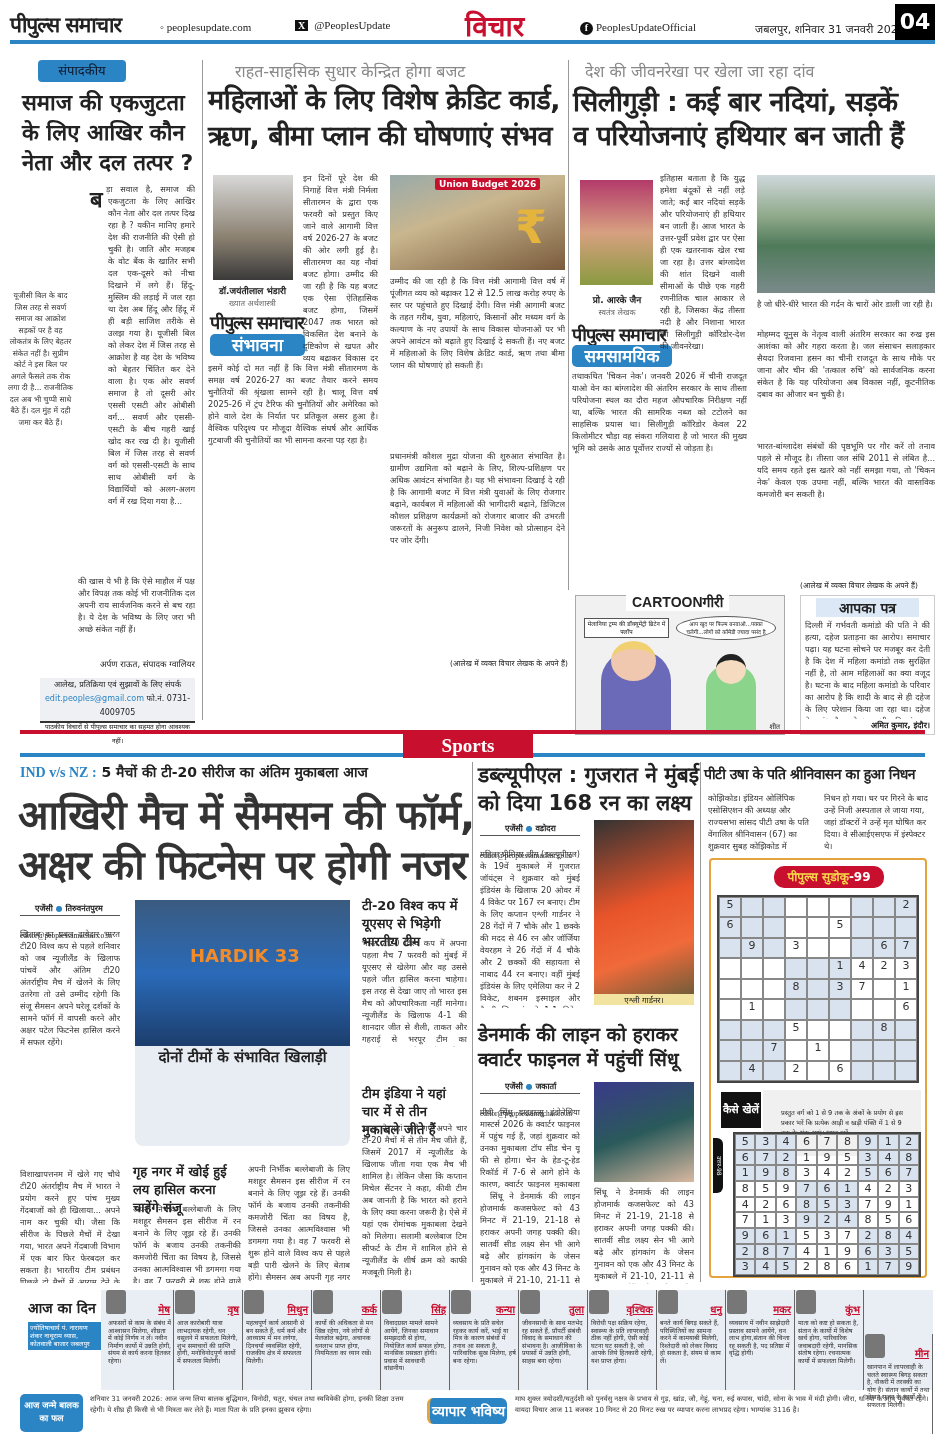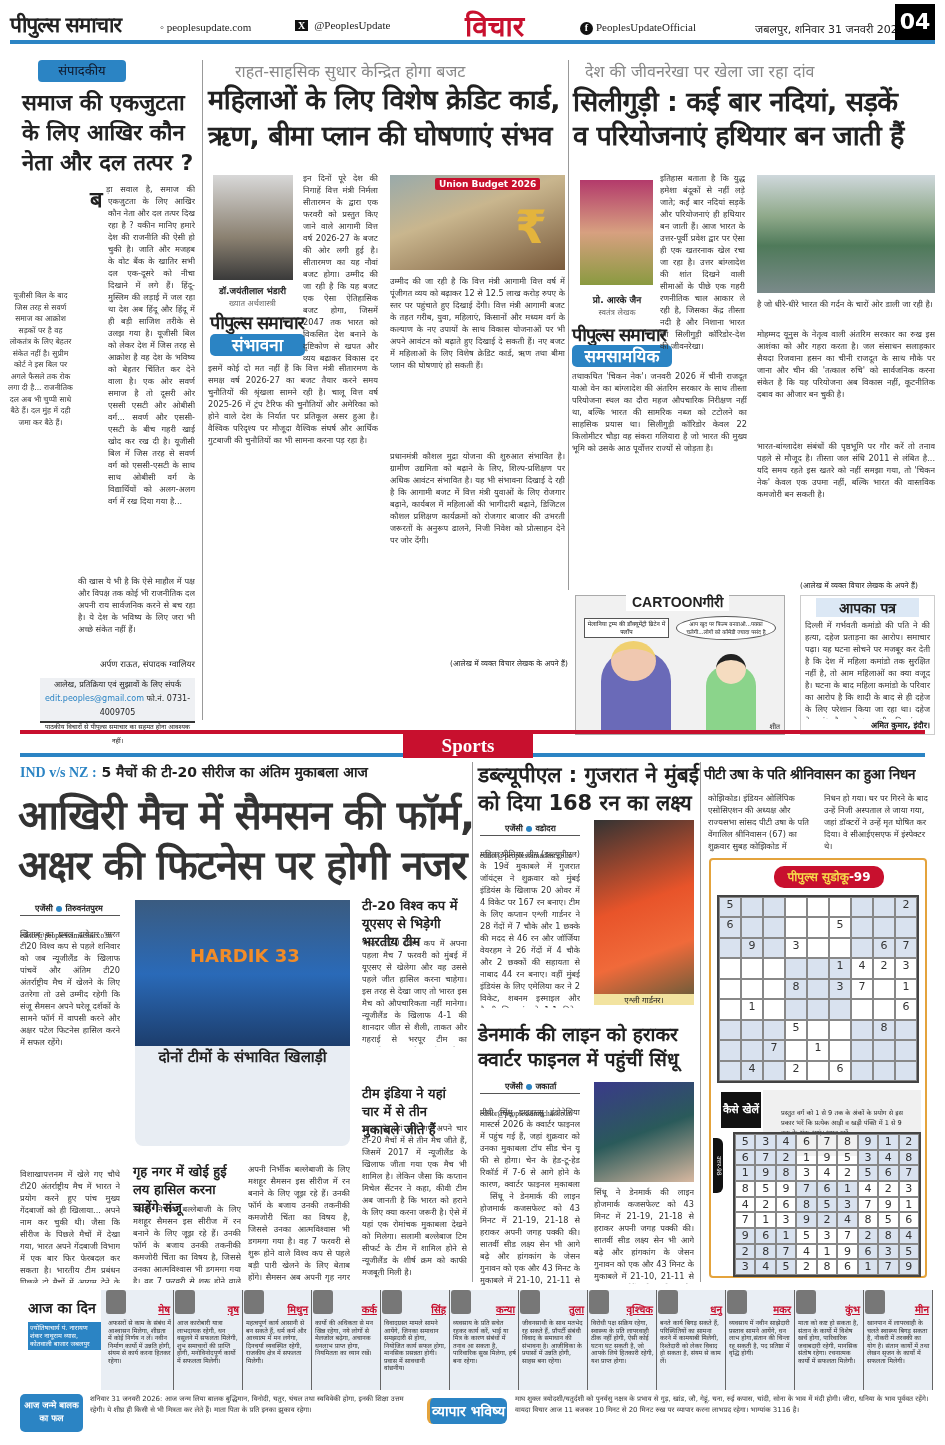--- a/index.html
+++ b/index.html
@@ -374,19 +374,19 @@
       <div class="r-item" style="left: 147px;"><span class="r-icon"></span><span class="r-name">वृष</span><div class="r-txt">आज कारोबारी यात्रा लाभदायक रहेगी, धन वसूलने में सफलता मिलेगी, शुभ समाचारों की प्राप्ति होगी, मनोविनोदपूर्ण कार्यो में सफलता मिलेगी।</div></div>
       <div class="r-item" style="left: 216px;"><span class="r-icon"></span><span class="r-name">मिथुन</span><div class="r-txt">महत्वपूर्ण कार्य आसानी से बन सकते हैं, धर्म कर्म और आध्यात्म में मन लगेगा, दिनचर्या व्यवस्थित रहेगी, राजकीय क्षेत्र में सफलता मिलेगी।</div></div>
       <div class="r-item" style="left: 285px;"><span class="r-icon"></span><span class="r-name">कर्क</span><div class="r-txt">कार्यो की अधिकता से मन खिन्न रहेगा, नये लोगों से मेलजोल बढ़ेगा, अचानक धनलाभ प्राप्त होगा, नियमितता का ध्यान रखें।</div></div>
       <div class="r-item" style="left: 354px;"><span class="r-icon"></span><span class="r-name">सिंह</span><div class="r-txt">विवादग्रस्त मामले सामने आयेंगे, जिनका समाधान समझदारी से होगा, नियोजित कार्य सफल होगा, मानसिक प्रसन्नता होगी। प्रवास में सावधानी वांछनीय।</div></div>
       <div class="r-item" style="left: 423px;"><span class="r-icon"></span><span class="r-name">कन्या</span><div class="r-txt">व्यवसाय के प्रति सचेत रहकर कार्य करें, भाई या मित्र के कारण संबंधों में तनाव आ सकता है, पारिवारिक सुख मिलेगा, हर्ष बना रहेगा।</div></div>
       <div class="r-item" style="left: 492px;"><span class="r-icon"></span><span class="r-name">तुला</span><div class="r-txt">जीवनसाथी के साथ मतभेद रह सकते हैं, प्रॉपर्टी संबंधी विवाद के समाधान की संभावना है। आजीविका के प्रयासों में उन्नति होगी, साहस बना रहेगा।</div></div>
       <div class="r-item" style="left: 561px;"><span class="r-icon"></span><span class="r-name">वृश्चिक</span><div class="r-txt">विरोधी पक्ष सक्रिय रहेगा, स्वास्थ्य के प्रति लापरवाही ठीक नहीं होगी, ऐसी कोई घटना घट सकती है, जो आपके लिये हितकारी रहेगी, यश प्राप्त होगा।</div></div>
       <div class="r-item" style="left: 630px;"><span class="r-icon"></span><span class="r-name">धनु</span><div class="r-txt">बनते कार्य बिगड़ सकते हैं, परिस्थितियों का सामना करने में कामयाबी मिलेगी, रिश्तेदारी को लेकर विवाद हो सकता है, संयम से काम लें।</div></div>
       <div class="r-item" style="left: 699px;"><span class="r-icon"></span><span class="r-name">मकर</span><div class="r-txt">व्यवसाय में नवीन साझेदारी प्रस्ताव सामने आयेंगे, धन लाभ होगा,संतान की चिन्ता रह सकती है, पद प्रतिष्ठा में वृद्धि होगी।</div></div>
       <div class="r-item" style="left: 768px;"><span class="r-icon"></span><span class="r-name">कुंभ</span><div class="r-txt">माता को कष्ट हो सकता है, संतान के कार्यो में विशेष खर्च होगा, पारिवारिक जवाबदारी रहेगी, मानसिक संतोष रहेगा। रचनात्मक कार्यो में सफलता मिलेगी।</div></div>
-      <div class="r-item" style="left: 837px;"><span class="r-icon"></span><span class="r-name">मीन</span><div class="r-txt">खानपान में लापरवाही के चलते स्वास्थ्य बिगड़ सकता है, नौकरी में तरक्की का योग है। संतान कार्यो में तथा लेखन सृजन के कार्यो में सफलता मिलेगी।</div></div>
+      <div class="r-item" style="left: 837px; margin-top: 44px;"><span class="r-icon"></span><span class="r-name">मीन</span><div class="r-txt">खानपान में लापरवाही के चलते स्वास्थ्य बिगड़ सकता है, नौकरी में तरक्की का योग है। संतान कार्यो में तथा लेखन सृजन के कार्यो में सफलता मिलेगी।</div></div>
     </div>
 </div>
 <div class="abs birth-tag">आज जन्मे बालक का फल</div>
 <div class="abs foot-text" style="left:90px;top:1394px;width:325px">शनिवार 31 जनवरी 2026: आज जन्म लिया बालक बुद्धिमान, विनोदी, चतुर, चंचल तथा स्वविवेकी होगा, इनकी शिक्षा उत्तम रहेगी। ये शीघ्र ही किसी से भी मित्रता कर लेते हैं। माता पिता के प्रति इनका झुकाव रहेगा।</div>
 <div class="abs vyapar-tag">व्यापार भविष्य</div>
 <div class="abs foot-text" style="left:515px;top:1394px;width:420px">माघ शुक्ल त्रयोदशी/चतुर्दशी को पुनर्वसु नक्षत्र के प्रभाव से गुड़, खांड, जौ, गेहूं, चना, रुई कपास, चांदी, सोना के भाव में मंदी होगी। जीरा, धनिया के भाव पूर्ववत रहेंगे। वायदा विचार आज 11 बजकर 10 मिनट से 20 मिनट रुख पर व्यापार करना लाभप्रद रहेगा। भाग्यांक 3116 है।</div>
 
 </body></html>

